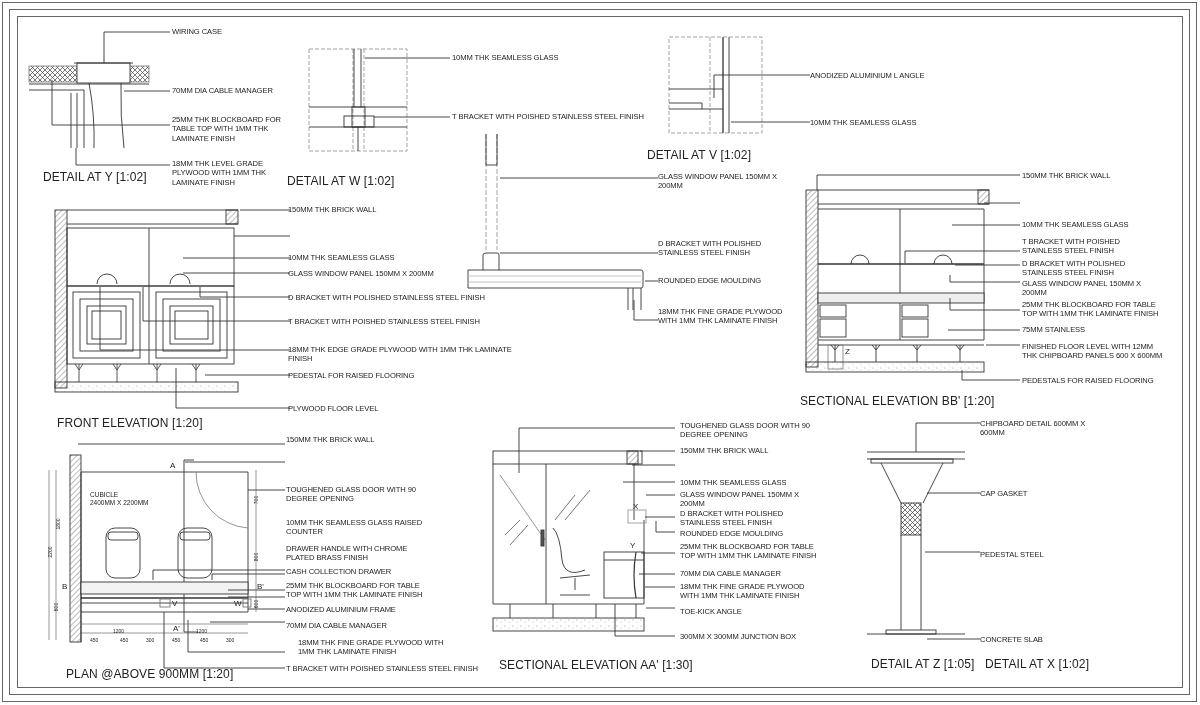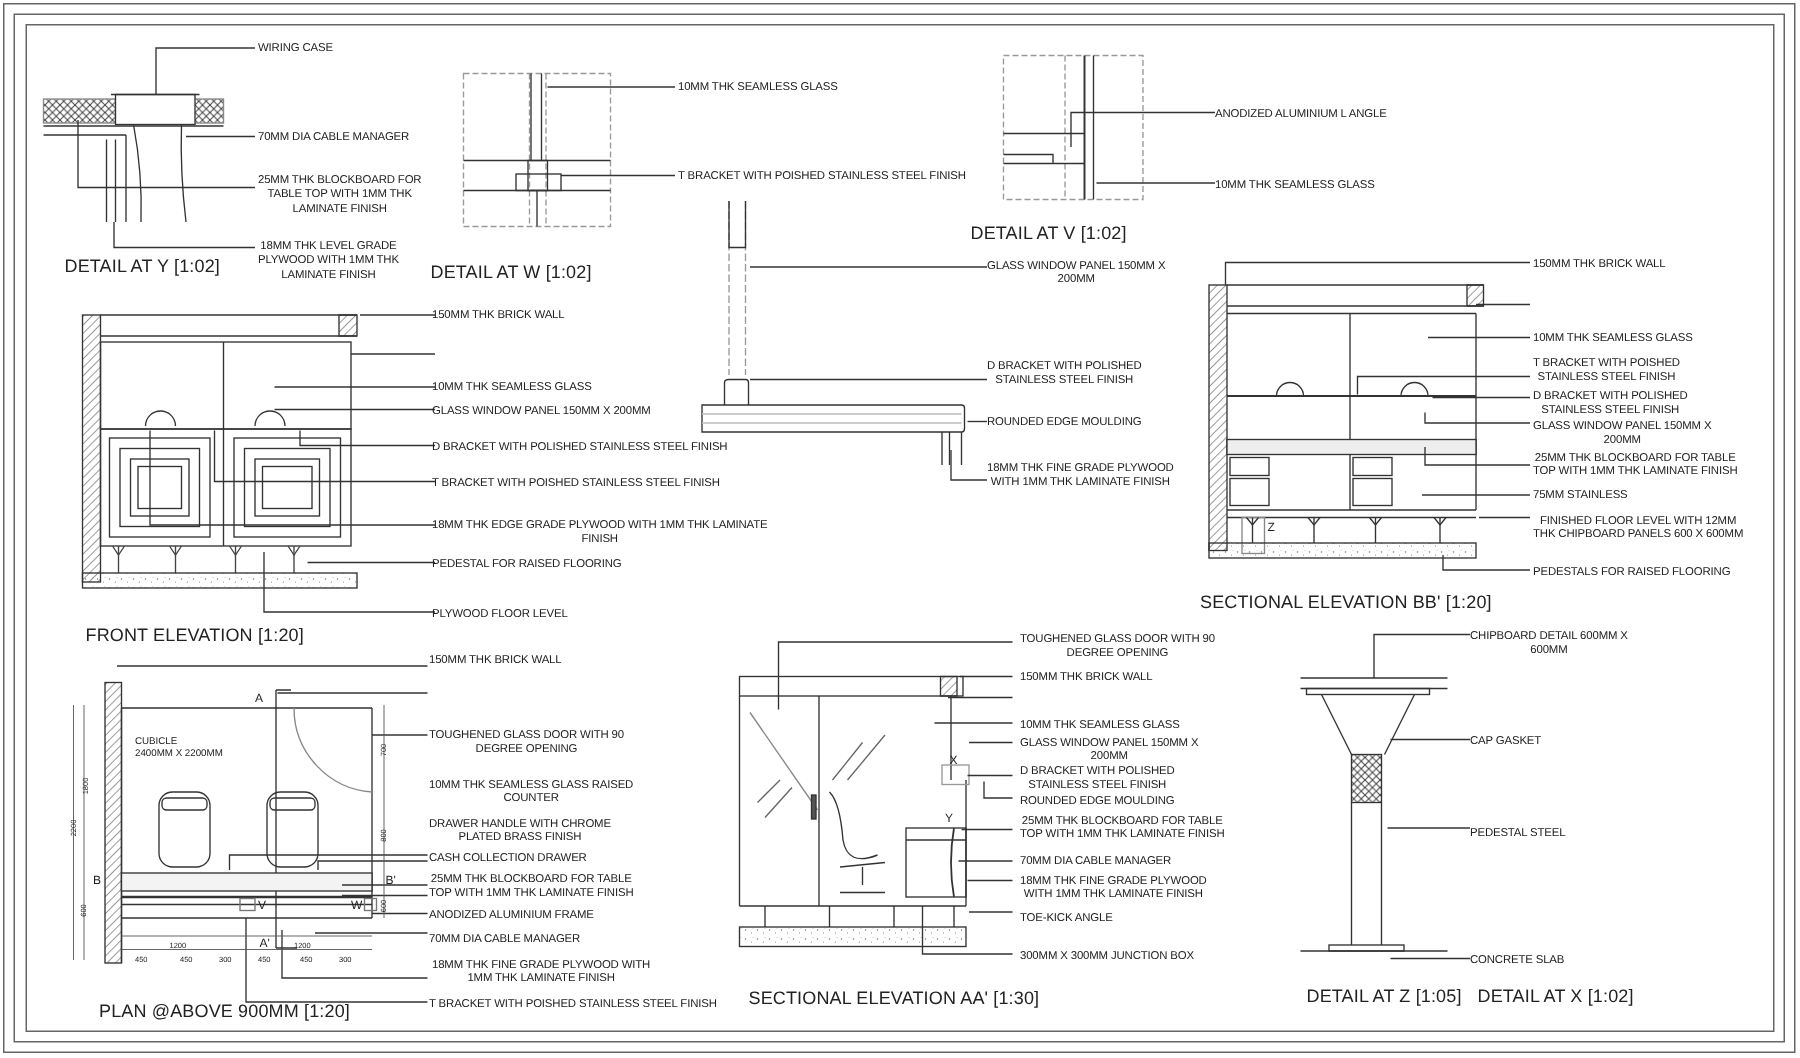--- a/index.html
+++ b/index.html
@@ -2,21 +2,21 @@
 <html><head>
 <meta charset="utf-8">
 <style>
   html,body{margin:0;padding:0;background:#fff;}
   body{width:1200px;height:705px;position:relative;overflow:hidden;font-family:"Liberation Sans",sans-serif;color:#222;}
   .frame{position:absolute;border:1.5px solid #666;}
   .f1{left:2px;top:2px;width:1193px;height:698px;}
   .f2{left:9px;top:9px;width:1179px;height:684px;}
   .f3{left:17px;top:16px;width:1164px;height:670px;}
   svg.draw{position:absolute;left:0;top:0;width:1200px;height:705px;}
-  .note{position:absolute;font-size:7.6px;line-height:9.4px;letter-spacing:-0.1px;white-space:pre;color:#222;text-align:center;}
+  .note{position:absolute;font-size:7.6px;line-height:9.4px;letter-spacing:-0.1px;white-space:pre;color:#222;}
   .title{position:absolute;font-size:12px;letter-spacing:0.1px;white-space:nowrap;color:#222;}
   .small{position:absolute;font-size:6.5px;line-height:8px;white-space:pre;color:#222;}
   .tag{position:absolute;font-size:8px;color:#222;}
 </style>
 </head>
 <body>
 
 <div class="frame f1"></div>
 <div class="frame f2"></div>
 <div class="frame f3"></div>
@@ -320,21 +320,21 @@
 DEGREE OPENING</div>
 <div class="note" style="left:286px;top:518px">10MM THK SEAMLESS GLASS RAISED
 COUNTER</div>
 <div class="note" style="left:286px;top:544px">DRAWER HANDLE WITH CHROME
 PLATED BRASS FINISH</div>
 <div class="note" style="left:286px;top:567px">CASH COLLECTION DRAWER</div>
 <div class="note" style="left:286px;top:581px">25MM THK BLOCKBOARD FOR TABLE
 TOP WITH 1MM THK LAMINATE FINISH</div>
 <div class="note" style="left:286px;top:605px">ANODIZED ALUMINIUM FRAME</div>
 <div class="note" style="left:286px;top:621px">70MM DIA CABLE MANAGER</div>
-<div class="note" style="left:288px;top:638px">18MM THK FINE GRADE PLYWOOD WITH
+<div class="note" style="left:298px;top:638px">18MM THK FINE GRADE PLYWOOD WITH
 1MM THK LAMINATE FINISH</div>
 <div class="note" style="left:286px;top:664px">T BRACKET WITH POISHED STAINLESS STEEL FINISH</div>
 <div class="title" style="left:66px;top:667px">PLAN @ABOVE 900MM [1:20]</div>
 
 <div class="note" style="left:680px;top:421px">TOUGHENED GLASS DOOR WITH 90
 DEGREE OPENING</div>
 <div class="note" style="left:680px;top:446px">150MM THK BRICK WALL</div>
 <div class="note" style="left:680px;top:478px">10MM THK SEAMLESS GLASS</div>
 <div class="note" style="left:680px;top:490px">GLASS WINDOW PANEL 150MM X
 200MM</div>

